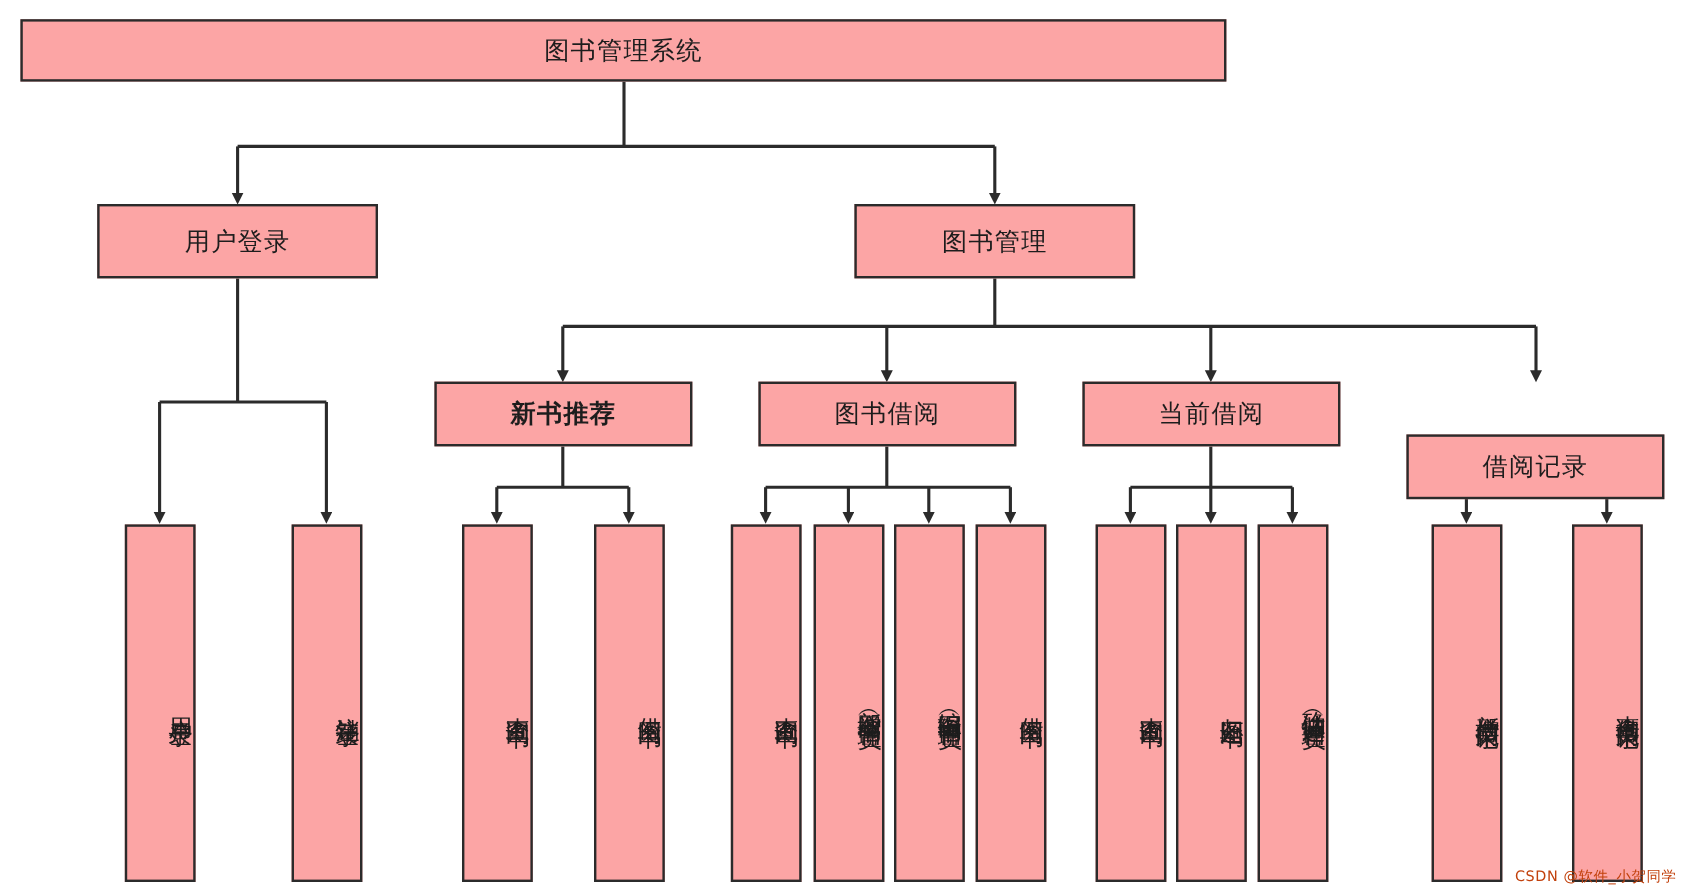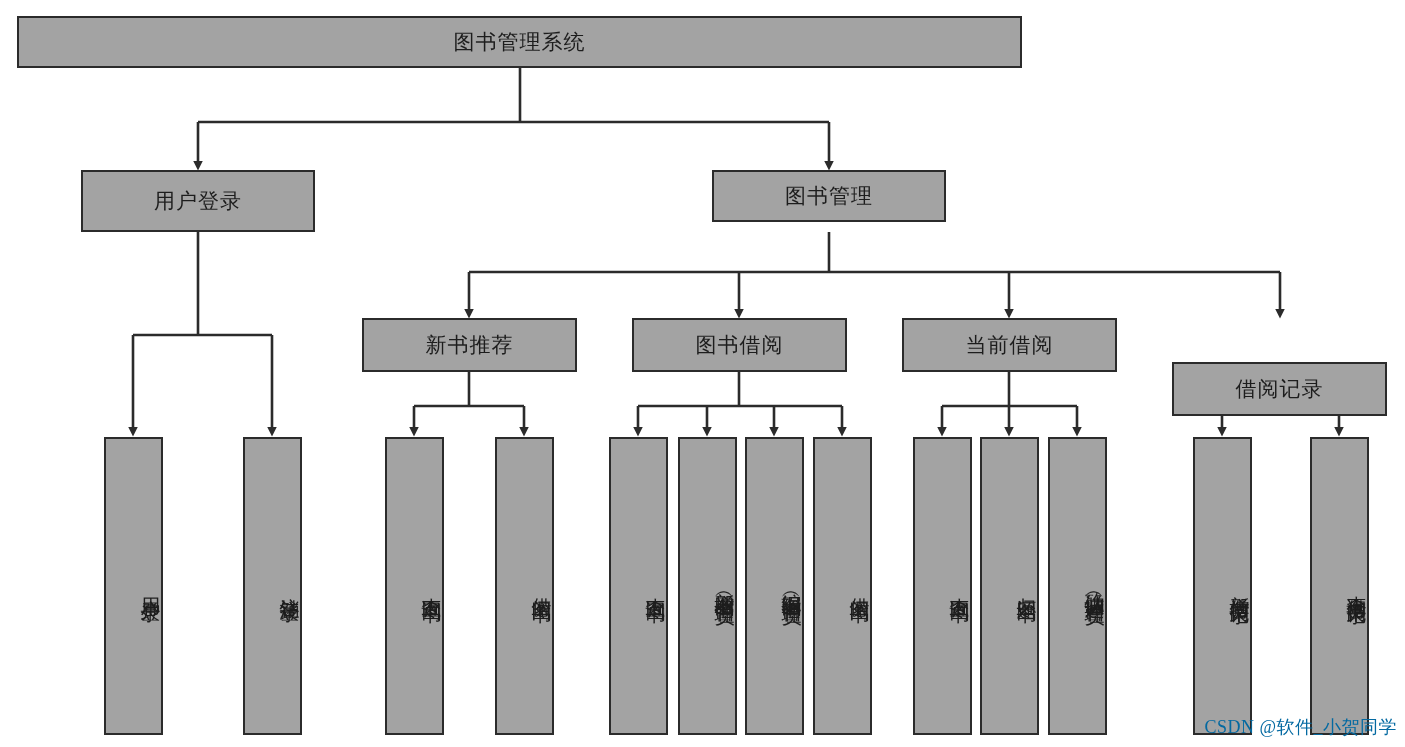--- a/index.html
+++ b/index.html
@@ -1,29 +1,29 @@
 <!DOCTYPE html>
 <html><head>
 <meta charset="utf-8">
 <style>
   html,body{margin:0;padding:0;background:#ffffff;}
   body{width:1405px;height:747px;overflow:hidden;
        font-family:"DejaVu Sans","Liberation Sans",sans-serif;}
   #canvas{position:relative;width:1405px;height:747px;}
   svg#wires{position:absolute;left:0;top:0;width:1405px;height:747px;}
-  .node{position:absolute;box-sizing:border-box;background:#a3a3a3;
+  .node{position:absolute;box-sizing:border-box;background:#fca5a5;
         border:2px solid #2b2b2b;display:flex;align-items:center;
         justify-content:center;color:#1d1d1d;}
   .node.h{font-size:21px;letter-spacing:1px;}
   .node.v{writing-mode:vertical-rl;text-orientation:upright;
           font-size:20px;line-height:1.08;letter-spacing:2px;
           padding:6px 0;align-items:flex-start;justify-content:center;}
   .node.v.top{align-items:flex-start;}
-  .watermark{position:absolute;right:8px;bottom:8px;font-size:18px;
-             color:#0369a1;letter-spacing:0.5px;white-space:nowrap;font-family:Liberation Serif, serif;}
+  .watermark{position:absolute;right:8px;bottom:8px;font-size:12px;
+             color:#c2410c;letter-spacing:0.5px;white-space:nowrap;}
 </style>
 </head>
 <body>
 
 <div id="canvas">
 
   <svg id="wires" viewBox="0 0 1405 747">
     <defs>
       <marker id="arw" markerWidth="12" markerHeight="12" refX="1.5" refY="5" orient="auto" markerUnits="userSpaceOnUse">
         <path d="M0,0 L10,5 L0,10 z" fill="#2b2b2b"></path>
@@ -71,23 +71,23 @@
       <path d="M1280,372 L1280,406"></path>
       <path d="M1222,406 L1339,406"></path>
       <path d="M1222,406 L1222,428" marker-end="url(#arw)"></path>
       <path d="M1339,406 L1339,428" marker-end="url(#arw)"></path>
     </g>
   </svg>
 
   <div class="node h" style="left:17px;top:16px;width:1005px;height:52px;">图书管理系统</div>
 
   <div class="node h" style="left:81px;top:170px;width:234px;height:62px;">用户登录</div>
-  <div class="node h" style="left:712px;top:170px;width:234px;height:52px;">图书管理</div>
+  <div class="node h" style="left:712px;top:170px;width:234px;height:62px;">图书管理</div>
 
-  <div class="node h" style="left:362px;top:318px;width:215px;height:54px;">新书推荐</div>
+  <div class="node h" style="left:362px;top:318px;width:215px;height:54px;font-weight:bold;">新书推荐</div>
   <div class="node h" style="left:902px;top:318px;width:215px;height:54px;">当前借阅</div>
   <div class="node h" style="left:632px;top:318px;width:215px;height:54px;">图书借阅</div>
   <div class="node h" style="left:1172px;top:318px;width:215px;height:54px;margin-top:44px;">借阅记录</div>
 
   <div class="node v" style="left:104px;top:437px;width:59px;height:298px;justify-content:center;">用户登录</div>
   <div class="node v" style="left:243px;top:437px;width:59px;height:298px;justify-content:center;">注销登录</div>
 
   <div class="node v" style="left:385px;top:437px;width:59px;height:298px;justify-content:center;">查询图书</div>
   <div class="node v" style="left:495px;top:437px;width:59px;height:298px;justify-content:center;">借阅图书</div>
 

